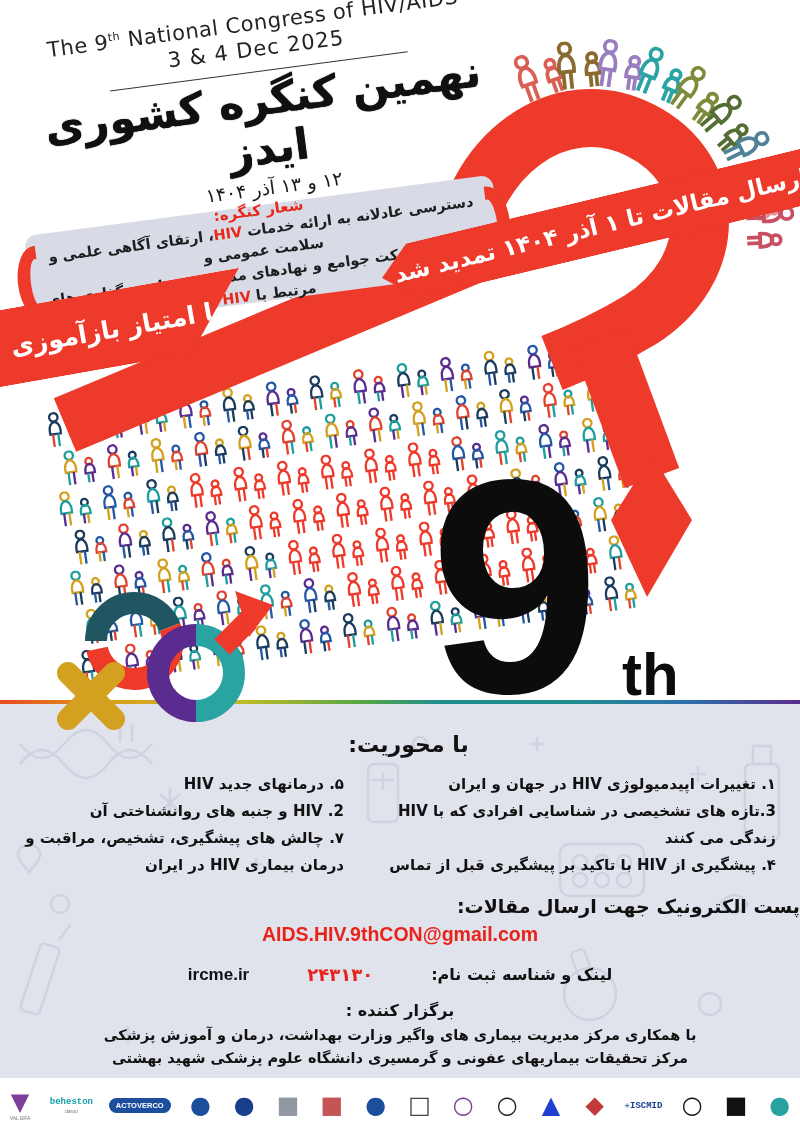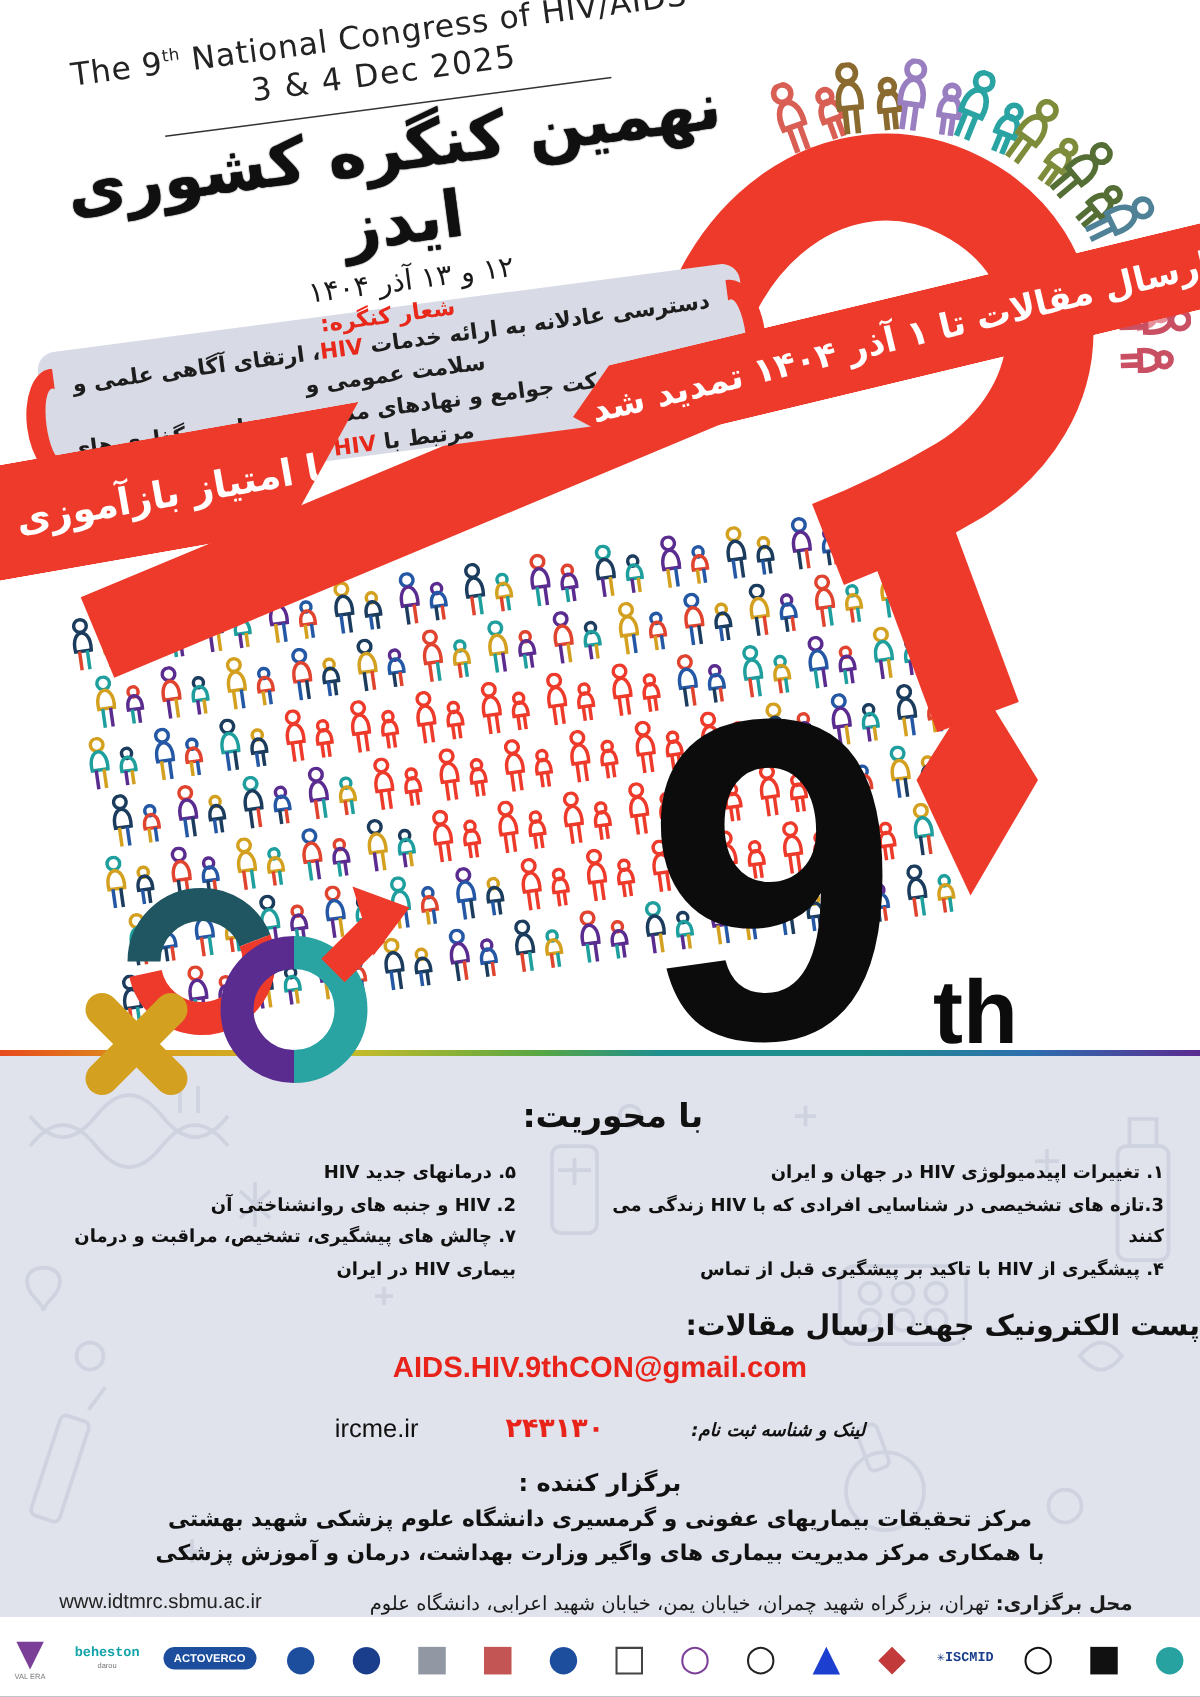--- a/index.html
+++ b/index.html
@@ -52,30 +52,30 @@
   .nine .suffix{position:absolute;left:192px;top:172px;font-size:60px;font-weight:700;
                 font-family:"Liberation Sans",sans-serif;}
   
   .divider{position:absolute;left:0;top:700px;width:800px;height:4px;z-index:4;
      background:linear-gradient(90deg,#e84b1e 0%,#d9a01e 14%,#c2bb2a 30%,#57a743 45%,#1f8e8e 55%,#1f8e8e 72%,#2e6fae 86%,#5b2c90 100%);}
   .lower{position:absolute;left:0;top:704px;width:800px;height:374px;background:#e0e2ec;z-index:0;}
   .doodles{position:absolute;left:0;top:0;width:800px;height:374px;opacity:.55;}
   .lower-content{position:absolute;left:0;top:704px;width:800px;z-index:5;color:#111;}
   .topics-heading{margin-top:28px;text-align:center;font-size:22px;font-weight:700;direction:rtl;margin-left:17px;}
   .topics{display:flex;direction:rtl;justify-content:center;gap:42px;margin-top:14px;}
-  .topics-col{font-size:12px;font-weight:700;line-height:1.8;text-align:right;direction:rtl;}
+  .topics-col{font-size:15px;font-weight:700;line-height:1.8;text-align:right;direction:rtl;}
   .topics-col.right{width:390px;}
   .topics-col.left{width:320px;}
   .email-label{text-align:right;font-size:19px;font-weight:700;direction:rtl;margin-top:16px;}
   .email-address{text-align:center;font-size:19.5px;font-weight:700;color:#e8231a;margin-top:6px;
                  font-family:"Liberation Sans",sans-serif;}
   .reg-row{display:flex;direction:rtl;justify-content:center;align-items:center;gap:58px;margin-top:18px;}
-  .reg-label{font-size:12px;font-weight:700;direction:rtl;font-style:italic;}
+  .reg-label{font-size:16px;font-weight:700;direction:rtl;}
   .reg-code{font-size:18px;font-weight:700;color:#e8231a;}
-  .reg-site{font-size:17px;font-weight:400;font-family:"Liberation Sans",sans-serif;}
+  .reg-site{font-size:17px;font-weight:700;font-family:"Liberation Sans",sans-serif;}
   .org-heading{text-align:center;font-size:16px;font-weight:700;direction:rtl;margin-top:16px;}
   .org-line{text-align:center;font-size:14.5px;font-weight:700;direction:rtl;margin-top:7px;}
   .bottom-row{position:relative;margin-top:14px;height:62px;}
   .venue{position:absolute;right:45px;top:0;width:545px;text-align:right;direction:rtl;
          font-size:13px;line-height:1.9;color:#1a1a1a;}
   .venue b{font-weight:700;}
   .contact{position:absolute;left:12px;top:2px;width:190px;text-align:center;}
   .contact-web{font-size:13.5px;color:#222;font-family:"Liberation Sans",sans-serif;}
   .contact-phone{font-size:12.5px;direction:rtl;margin-top:4px;color:#222;}
   
@@ -1214,22 +1214,22 @@
         </div>
     </div>
     <div class="email-label">پست الکترونیک جهت ارسال مقالات:</div>
     <div class="email-address">AIDS.HIV.9thCON@gmail.com</div>
     <div class="reg-row">
       <span class="reg-label">لینک و شناسه ثبت نام:</span>
       <span class="reg-code">۲۴۳۱۳۰</span>
       <span class="reg-site">ircme.ir</span>
     </div>
     <div class="org-heading">برگزار کننده :</div>
+    <div class="org-line">با همکاری مرکز مدیریت بیماری های واگیر وزارت بهداشت، درمان و آموزش پزشکی</div>
     <div class="org-line">مرکز تحقیقات بیماریهای عفونی و گرمسیری دانشگاه علوم پزشکی شهید بهشتی</div>
-    <div class="org-line">با همکاری مرکز مدیریت بیماری های واگیر وزارت بهداشت، درمان و آموزش پزشکی</div>
     <div class="bottom-row">
       <div class="venue">
         <div><b>محل برگزاری:</b><span> تهران، بزرگراه شهید چمران، خیابان یمن، خیابان شهید اعرابی، دانشگاه علوم</span></div>
         <div><span>پزشکی شهید بهشتی، دانشکده پزشکی، طبقه دوم، </span><b>سالن همایش‌های بین المللی امام خمینی (ره)</b></div>
       </div>
       <div class="contact">
         <div class="contact-web">www.idtmrc.sbmu.ac.ir</div>
         <div class="contact-phone">شماره تماس:  ۸-۲۲۴۳۹۹۶۳-۰۲۱</div>
       </div>
     </div>

